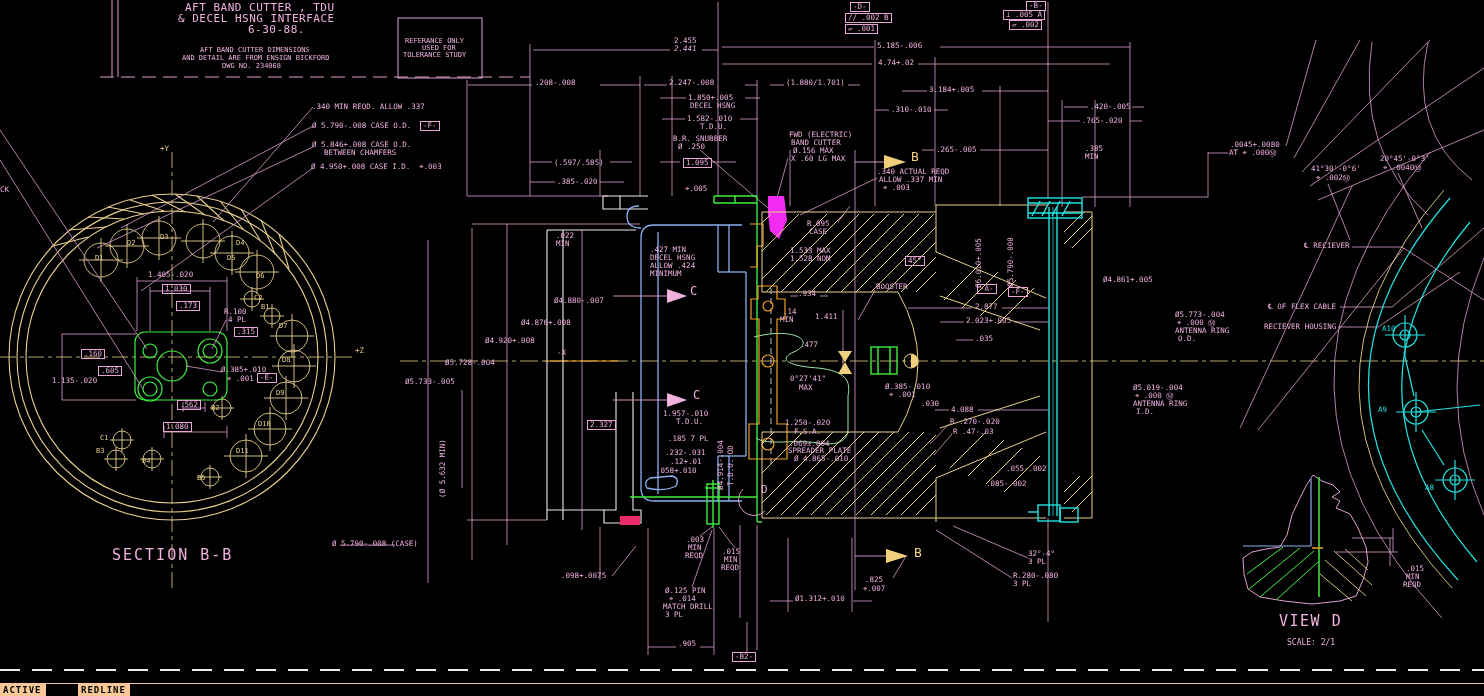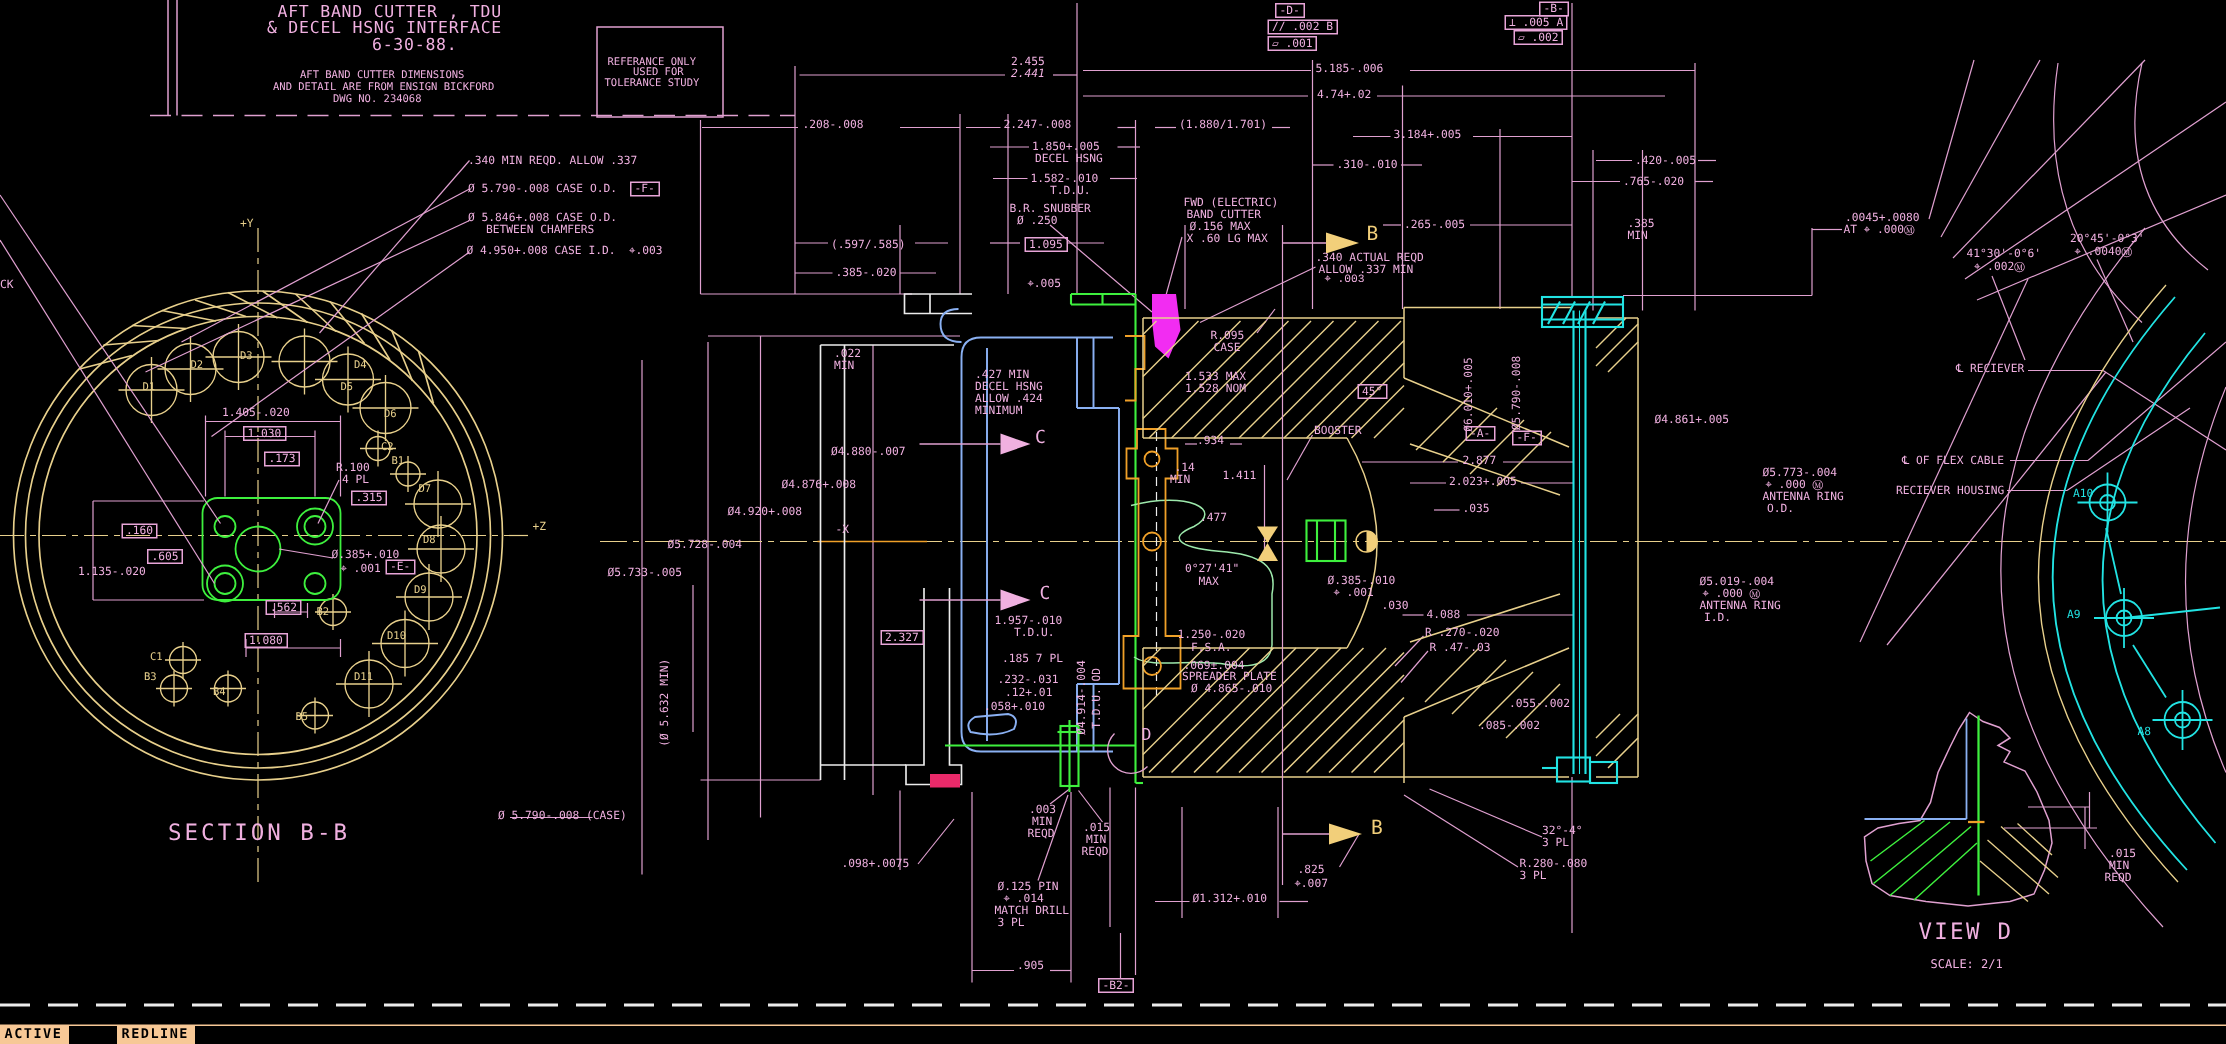--- a/index.html
+++ b/index.html
@@ -569,21 +569,21 @@
       <span class="ann boxed" style="left: 683px; top: 158px;">1.095</span>
       <span class="ann" style="left: 685px; top: 169px; margin-top: 16px;">⌖.005</span>
       <span class="ann" style="left: 557px; top: 178px;">.385-.020</span>
       <span class="ann" style="left: 789px; top: 131px;">FWD (ELECTRIC)</span>
       <span class="ann" style="left: 791px; top: 139px;">BAND CUTTER</span>
       <span class="ann" style="left: 793px; top: 147px;">Ø.156 MAX</span>
       <span class="ann" style="left: 791px; top: 155px;">X .60 LG MAX</span>
       <span class="ann" style="left: 936px; top: 146px;">.265-.005</span>
       <span class="ann" style="left: 877px; top: 168px;">.340 ACTUAL REQD</span>
       <span class="ann" style="left: 879px; top: 176px;">ALLOW .337 MIN</span>
-      <span class="ann" style="left: 883px; top: 184px; font-family: Liberation Mono, monospace;">⌖ .003</span>
+      <span class="ann" style="left: 883px; top: 184px;">⌖ .003</span>
       <span class="ann" style="left: 911px; top: 150px; font-size: 13px; color: rgb(242, 207, 122);">B</span>
       <span class="ann boxed" style="left: 850px; top: 2px;">-D-</span>
       <span class="ann boxed" style="left: 845px; top: 13px;">// .002 B</span>
       <span class="ann boxed" style="left: 845px; top: 24px;">▱ .001</span>
       <span class="ann boxed" style="left: 1026px; top: 1px;">-B-</span>
       <span class="ann boxed" style="left: 1003px; top: 10px;">⊥ .005 A</span>
       <span class="ann boxed" style="left: 1009px; top: 20px;">▱ .002</span>
       <span class="ann" style="left: 1090px; top: 103px;">.420-.005</span>
       <span class="ann" style="left: 1082px; top: 117px;">.765-.020</span>
       <span class="ann" style="left: 1085px; top: 145px;">.385</span>

